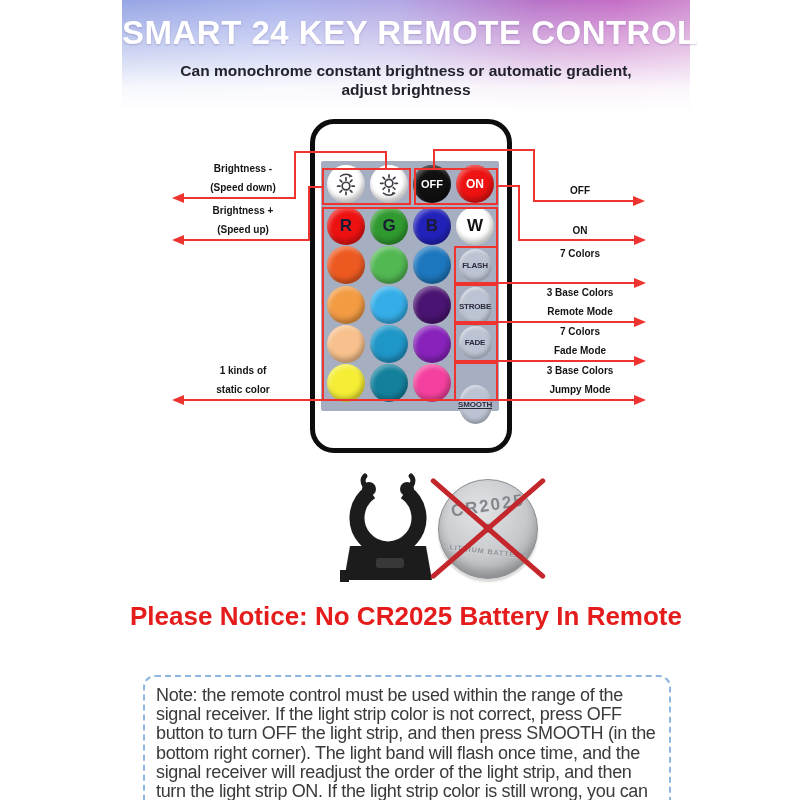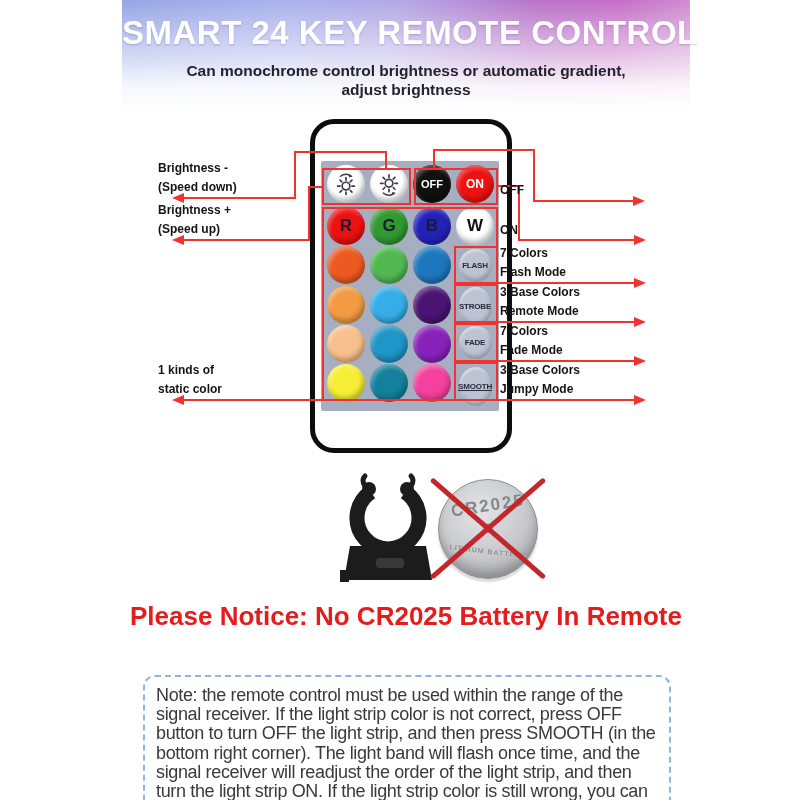--- a/index.html
+++ b/index.html
@@ -35,22 +35,22 @@
 
   
   .rbox{position:absolute;border:2px solid var(--annotation-red,#ef3430);z-index:4;box-sizing:border-box;}
   .rline{position:absolute;background:var(--annotation-red,#ef3430);z-index:4;}
   .arr{position:absolute;width:0;height:0;z-index:5;}
   .arr-l{border-top:5px solid transparent;border-bottom:5px solid transparent;
          border-right:12px solid var(--annotation-red,#ef3430);}
   .arr-r{border-top:5px solid transparent;border-bottom:5px solid transparent;
          border-left:12px solid var(--annotation-red,#ef3430);}
 
-  .callout-label{position:absolute;font-size:12px;font-weight:700;color:#141414;
-    line-height:19px;text-align:left;z-index:4;}
+  .callout-label{position:absolute;font-size:10px;font-weight:700;color:#141414;
+    line-height:19px;text-align:center;z-index:4;}
 
   
   .clip-img{position:absolute;left:338px;top:472px;z-index:2;}
   .battery{position:absolute;left:438px;top:479px;width:98px;height:98px;border-radius:50%;
     background:radial-gradient(circle at 42% 32%, #e3e4e6, #c7c9cc 52%, #a4a7ab 84%, #8b8e92);
     border:1px solid #8a8d90;box-shadow:0 3px 2px rgba(0,0,0,.15), inset 0 -7px 9px rgba(0,0,0,.18);}
   .battery .model{position:absolute;left:0;top:16px;width:100%;text-align:center;
     font-size:17px;font-weight:700;color:#83878d;transform:rotate(-9deg);
     text-shadow:0 1px 0 #d9dadc;letter-spacing:2px;}
   .battery .plus{position:absolute;left:0;top:38px;width:100%;text-align:center;
@@ -70,21 +70,21 @@
   .note-text{font-size:18px;line-height:19.2px;color:#3a3a3a;letter-spacing:-.35px;font-weight:400;}
 </style>
 </head>
 <body>
 
 <div id="stage">
 
   <div class="header-band">
     <div class="page-title">SMART 24 KEY REMOTE CONTROL</div>
     <div class="page-subtitle">
-      <div>Can monochrome control brightness or automatic gradient,</div>
+      <div>Can monochrome constant brightness or automatic gradient,</div>
       <div>adjust brightness</div>
     </div>
   </div>
 
   <div class="remote-body"></div>
   <div class="keypad-panel"></div>
 
   <div class="key whitekey" style="left:327px;top:165px;width:38px;height:38px;">
     <span style="display:flex;">
       <svg width="28" height="28" viewBox="0 0 40 40">
@@ -187,21 +187,20 @@
   </div>
 
   <div class="callout-label" style="left:500px;top:181px;width:160px;">
     <div>OFF</div>
   </div>
   <div class="callout-label" style="left:500px;top:221px;width:160px;">
     <div>ON</div>
   </div>
   <div class="callout-label" style="left:500px;top:244px;width:160px;">
     <div>7 Colors</div>
-    <div>Flash Mode</div>
   </div>
   <div class="callout-label" style="left:500px;top:283px;width:160px;">
     <div>3 Base Colors</div>
     <div>Remote Mode</div>
   </div>
   <div class="callout-label" style="left:500px;top:322px;width:160px;">
     <div>7 Colors</div>
     <div>Fade Mode</div>
   </div>
   <div class="callout-label" style="left:500px;top:361px;width:160px;">
@@ -248,14 +247,14 @@
     <div class="key colorkey" style="left: 413px; top: 286px; width: 38px; height: 38px; background: rgb(74, 20, 114);"></div>
     <div class="key colorkey" style="left: 327px; top: 325px; width: 38px; height: 38px; background: rgb(247, 192, 140);"></div>
     <div class="key colorkey" style="left: 370px; top: 325px; width: 38px; height: 38px; background: rgb(30, 150, 200);"></div>
     <div class="key colorkey" style="left: 413px; top: 325px; width: 38px; height: 38px; background: rgb(136, 34, 187);"></div>
     <div class="key colorkey" style="left: 327px; top: 364px; width: 38px; height: 38px; background: rgb(245, 238, 53);"></div>
     <div class="key colorkey" style="left: 370px; top: 364px; width: 38px; height: 38px; background: rgb(19, 128, 156);"></div>
     <div class="key colorkey" style="left: 413px; top: 364px; width: 38px; height: 38px; background: rgb(244, 64, 158);"></div>
     <div class="key modekey" style="left: 458.5px; top: 248.5px; width: 33px; height: 33px;">FLASH</div>
     <div class="key modekey" style="left: 458.5px; top: 287px; width: 33px; height: 39px;">STROBE</div>
     <div class="key modekey" style="left: 458.5px; top: 326px; width: 33px; height: 33px;">FADE</div>
-    <div class="key modekey" style="left: 458.5px; top: 367px; width: 33px; height: 39px; text-decoration: underline;">SMOOTH</div>
+    <div class="key modekey" style="left: 458.5px; top: 385px; width: 33px; height: 39px; text-decoration: underline;">SMOOTH</div>
   </div>
 
 </body></html>

